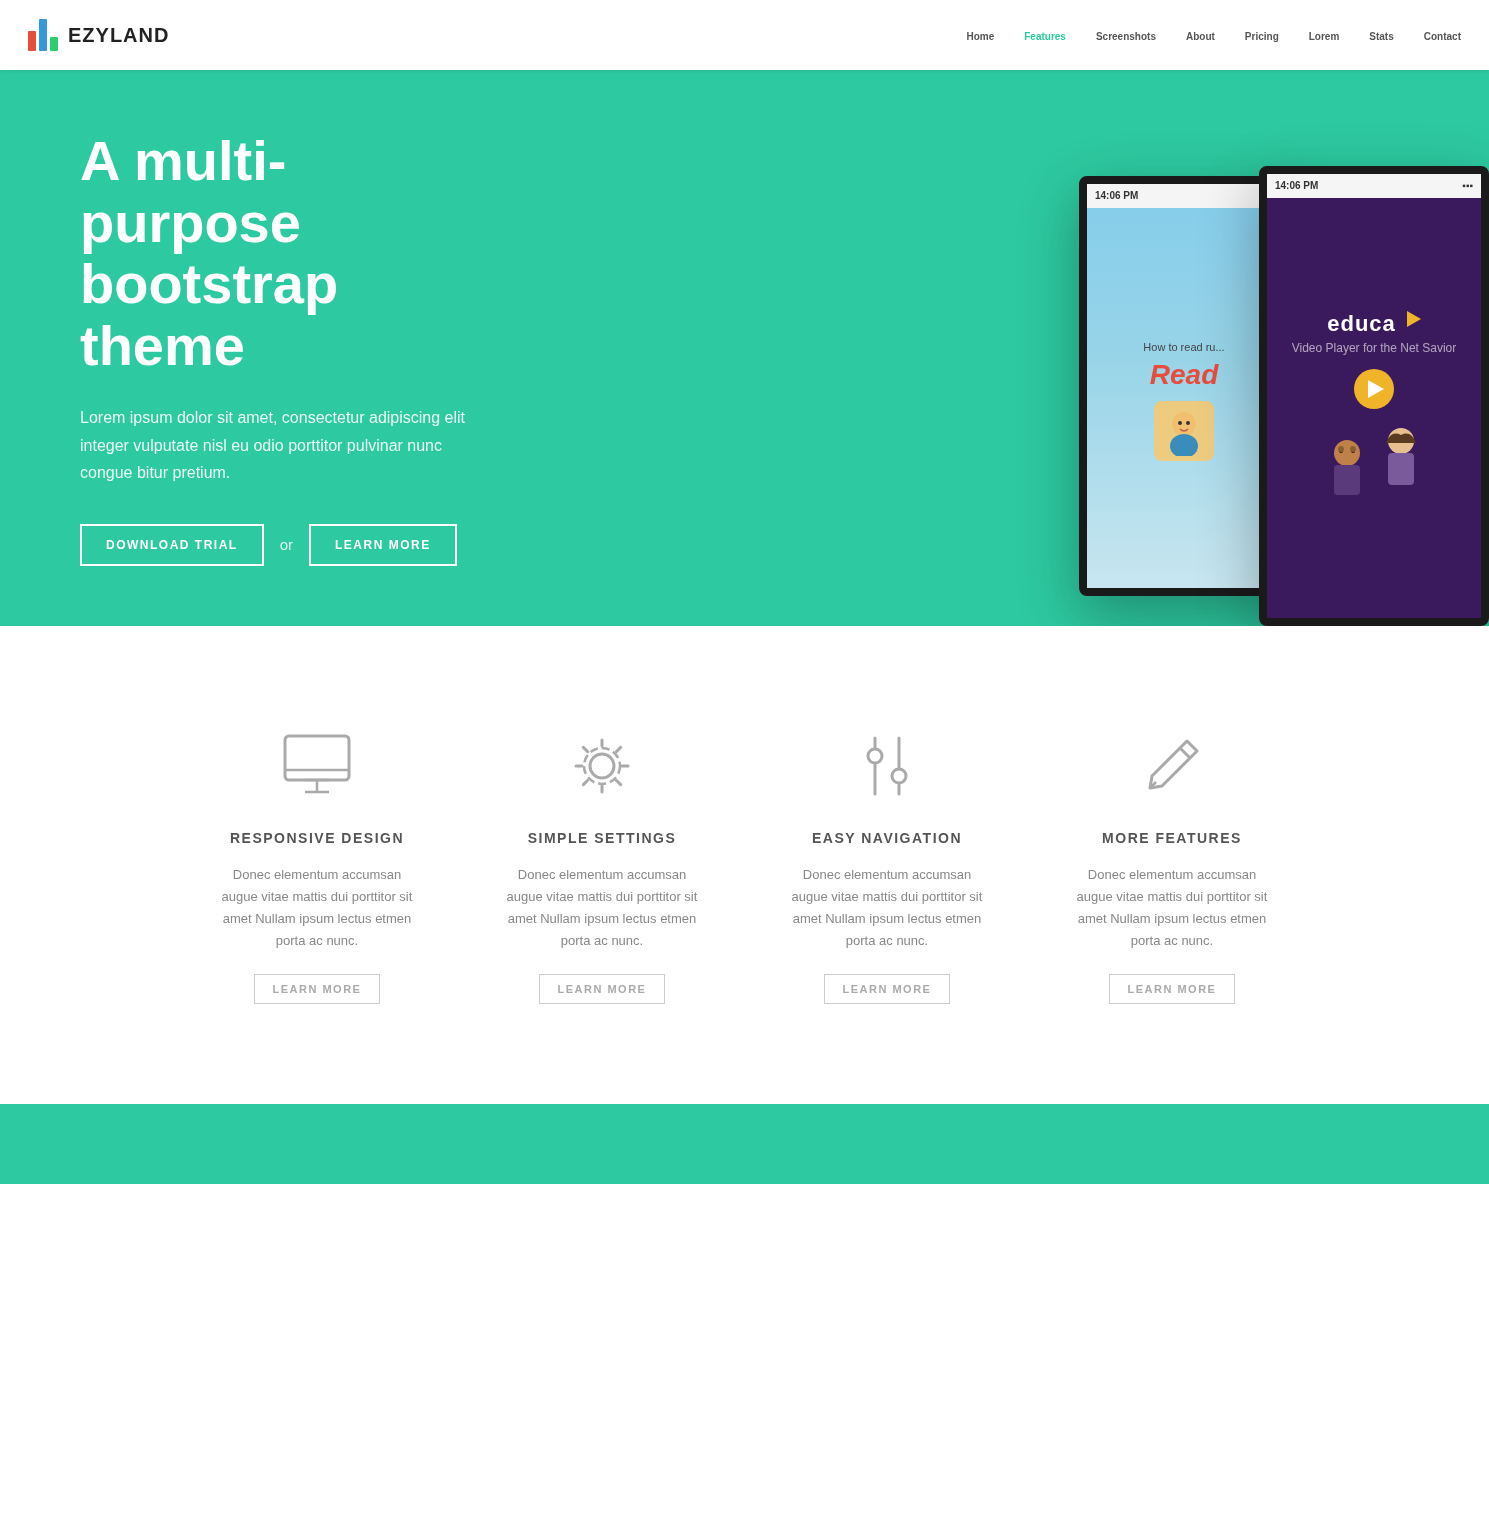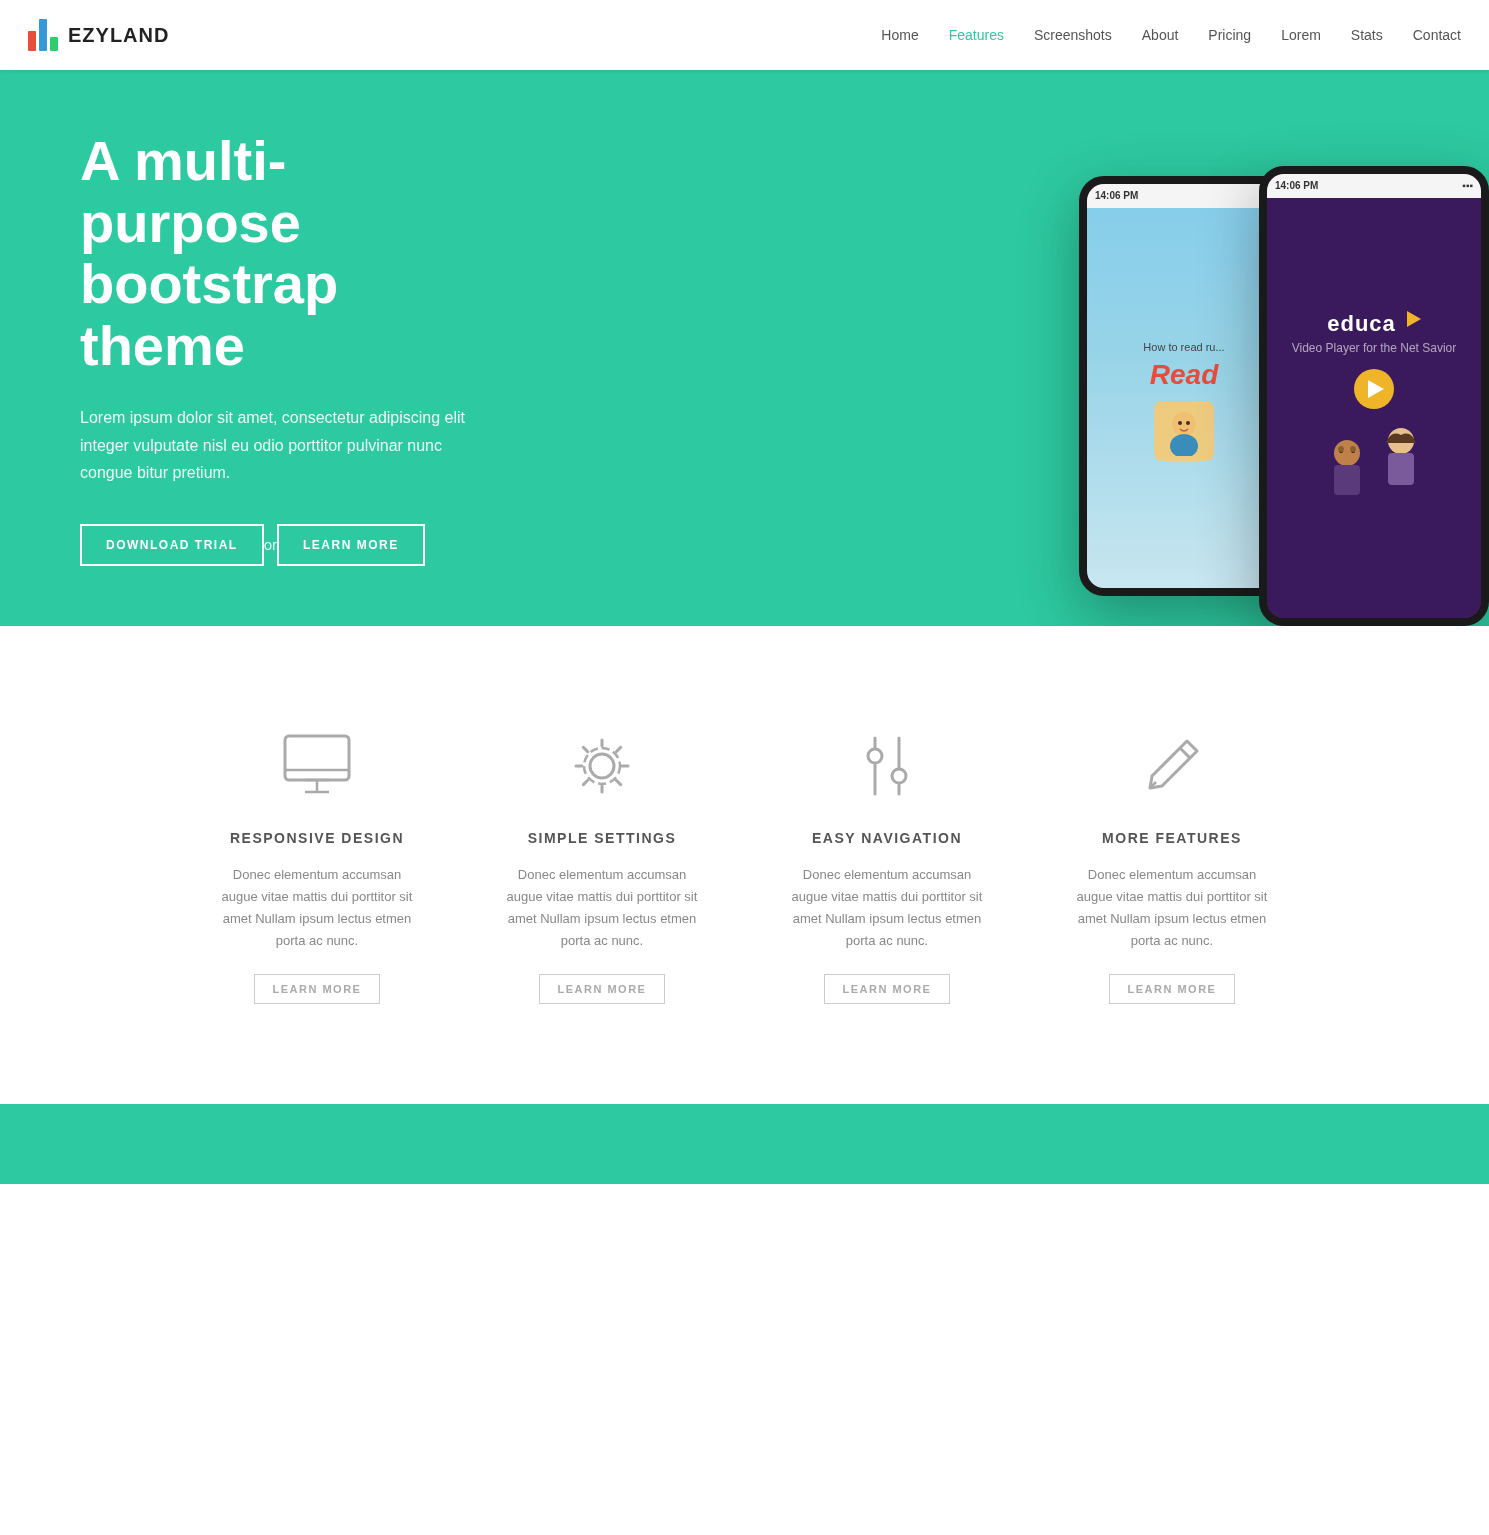--- a/index.html
+++ b/index.html
@@ -41,23 +41,23 @@
       text-transform: uppercase;
     }
     .nav-links {
       display: flex;
       align-items: center;
       gap: 30px;
       list-style: none;
     }
     .nav-links a {
       text-decoration: none;
-      font-size: 14px;
+      font-size: 10px;
       color: #555;
-      font-weight: 400;
+      font-weight: 700;
       transition: color 0.2s;
     }
     .nav-links a.active { color: #2dc9a0; }
 
     
     .hero {
       margin-top: 70px;
       background: #2dc9a0;
       min-height: 540px;
       display: flex;
@@ -80,20 +80,21 @@
     .hero-desc {
       font-size: 16px;
       color: rgba(255,255,255,0.9);
       line-height: 1.7;
       margin-bottom: 38px;
       max-width: 440px;
     }
     .hero-buttons {
       display: flex;
       align-items: center;
+      gap: 16px;
     }
     .btn-outline {
       border: 2px solid #fff;
       color: #fff;
       background: transparent;
       padding: 12px 24px;
       font-size: 12px;
       font-weight: 700;
       letter-spacing: 1.5px;
       text-transform: uppercase;
@@ -116,21 +117,21 @@
     }
     
     .phones-container {
       display: flex;
       align-items: flex-end;
       gap: 0;
       height: 520px;
       position: relative;
     }
     .phone {
-      border-radius: 25px;
+      border-radius: 8px;
       border: 8px solid #1a1a1a;
       position: relative;
       overflow: hidden;
       background: #701a75;
       box-shadow: 0 20px 60px rgba(0,0,0,0.3);
     }
     .phone-back {
       width: 210px;
       height: 420px;
       margin-bottom: 30px;

